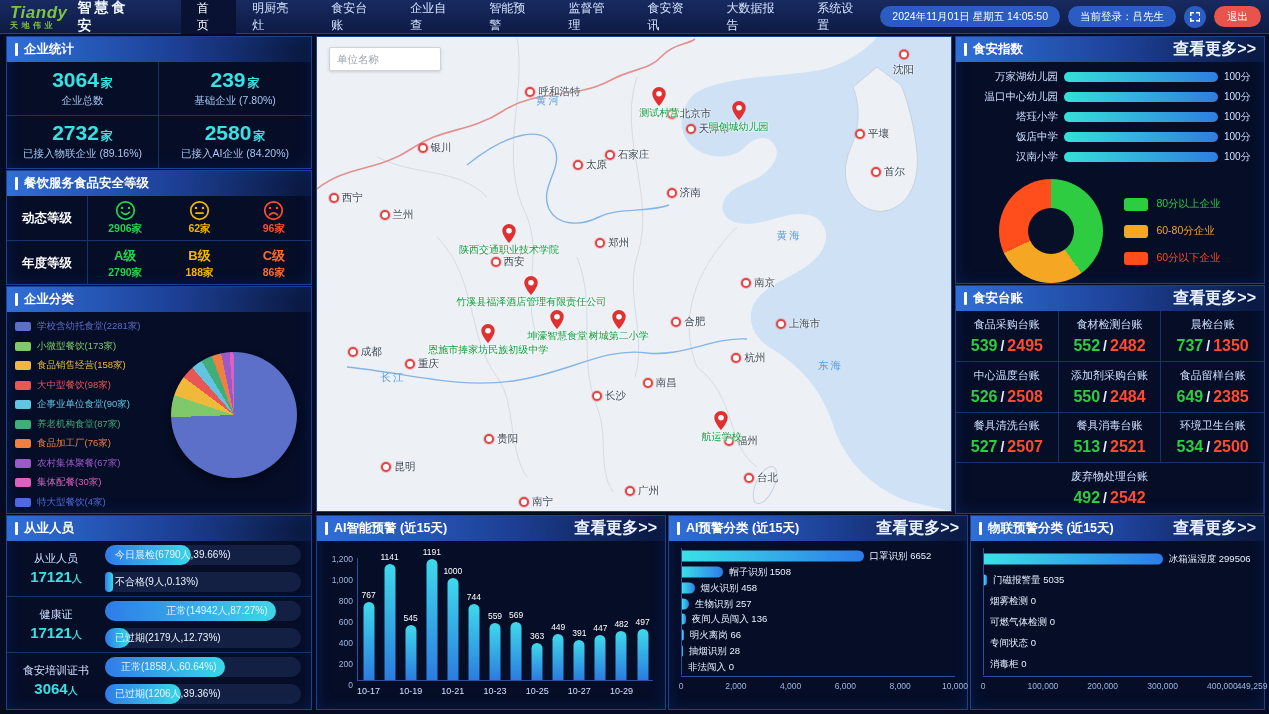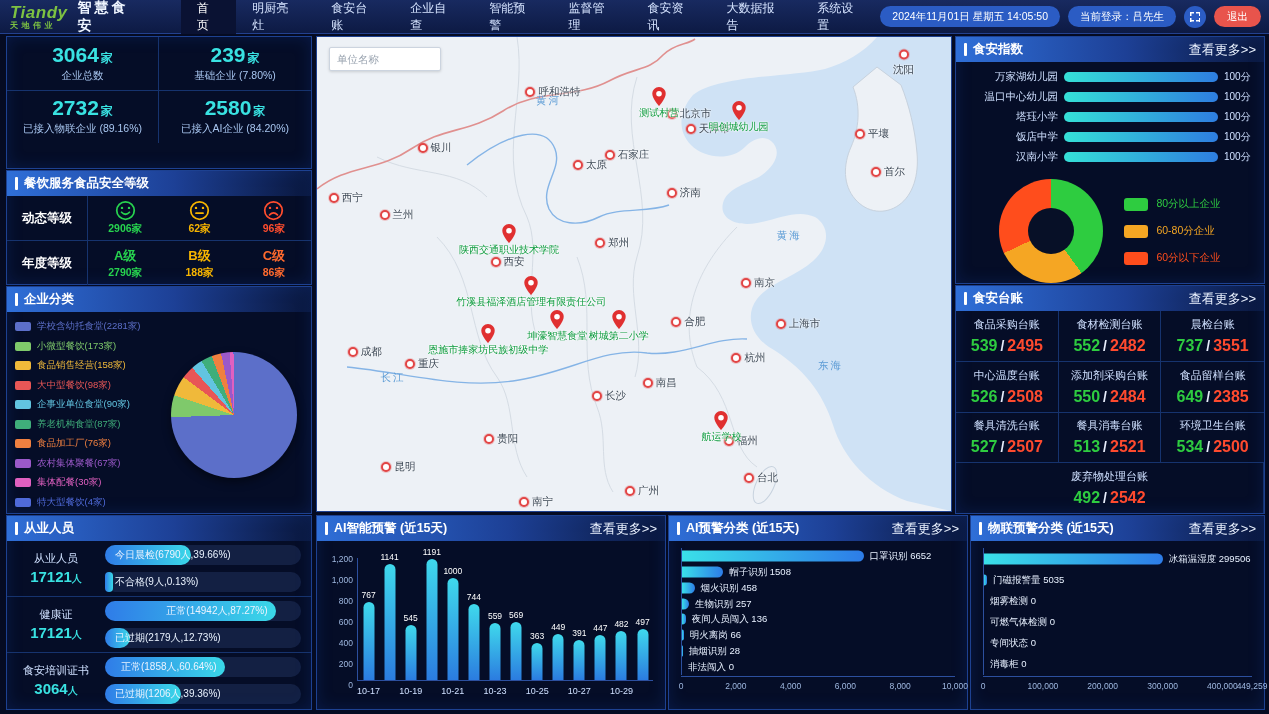--- a/index.html
+++ b/index.html
@@ -46,21 +46,21 @@
       linear-gradient(#fff,#fff) left bottom/1.5px 4px no-repeat,
       linear-gradient(#fff,#fff) right bottom/4px 1.5px no-repeat,
       linear-gradient(#fff,#fff) right bottom/1.5px 4px no-repeat;}
   
   .panel{position:absolute;z-index:2;background:rgba(6,14,40,.82);
     border:1px solid #1d4191;box-shadow:inset 0 0 16px rgba(25,75,180,.22);}
   .ph{height:25px;display:flex;align-items:center;
     background:linear-gradient(90deg,#2f6fd8,#1d4096 55%,rgba(22,52,125,.25));
     padding:0 8px;font-size:12.5px;font-weight:bold;color:#fff}
   .ph::before{content:"";width:3px;height:13px;background:#fff;margin-right:6px;border-radius:1px}
-  .more{margin-left:auto;font-weight:normal;font-size:13px;color:#eaf2ff;cursor:pointer}
+  .more{margin-left:auto;font-weight:bold;font-size:16px;color:#eaf2ff;cursor:pointer}
   #p-stats{left:6px;top:36px;width:304px;height:131px}
   #p-level{left:6px;top:170px;width:304px;height:113px}
   #p-category{left:6px;top:286px;width:304px;height:226px}
   #p-workers{left:6px;top:515px;width:304px;height:193px}
   #p-map{left:316px;top:36px;width:634px;height:474px;padding:0;background:#e9eef4}
   #p-index{left:955px;top:36px;width:308px;height:246px}
   #p-ledger{left:955px;top:285px;width:308px;height:227px}
   #p-ai{left:316px;top:515px;width:348px;height:193px}
   #p-aicat{left:668px;top:515px;width:298px;height:193px}
   #p-iot{left:970px;top:515px;width:293px;height:193px}
@@ -170,20 +170,23 @@
     <div class="pill">2024年11月01日 星期五 14:05:50</div>
     <div class="pill">当前登录：吕先生</div>
     <div class="fs-btn">
         <span class="fs-icon"></span>
       </div>
     <div class="pill logout">退出</div>
   </div>
 </div>
 
 <div class="panel" id="p-stats">
+  <div class="ph">
+      <span>企业统计</span>
+    </div>
   <div class="stats" id="stats-grid">
       <div class="stat">
         <div class="v">3064<span class="u">家</span></div>
         <div class="l">企业总数</div>
       </div>
       <div class="stat">
         <div class="v">239<span class="u">家</span></div>
         <div class="l">基础企业 (7.80%)</div>
       </div>
       <div class="stat">
@@ -631,21 +634,21 @@
       <div class="led-cell">
         <div class="led-name">食品采购台账</div>
         <div class="led-val"><span class="led-a">539</span><span class="led-s">/</span><span class="led-b">2495</span></div>
       </div>
       <div class="led-cell">
         <div class="led-name">食材检测台账</div>
         <div class="led-val"><span class="led-a">552</span><span class="led-s">/</span><span class="led-b">2482</span></div>
       </div>
       <div class="led-cell">
         <div class="led-name">晨检台账</div>
-        <div class="led-val"><span class="led-a">737</span><span class="led-s">/</span><span class="led-b">3551</span></div>
+        <div class="led-val"><span class="led-a">737</span><span class="led-s">/</span><span class="led-b">1350</span></div>
       </div>
       <div class="led-cell">
         <div class="led-name">中心温度台账</div>
         <div class="led-val"><span class="led-a">526</span><span class="led-s">/</span><span class="led-b">2508</span></div>
       </div>
       <div class="led-cell">
         <div class="led-name">添加剂采购台账</div>
         <div class="led-val"><span class="led-a">550</span><span class="led-s">/</span><span class="led-b">2484</span></div>
       </div>
       <div class="led-cell">

